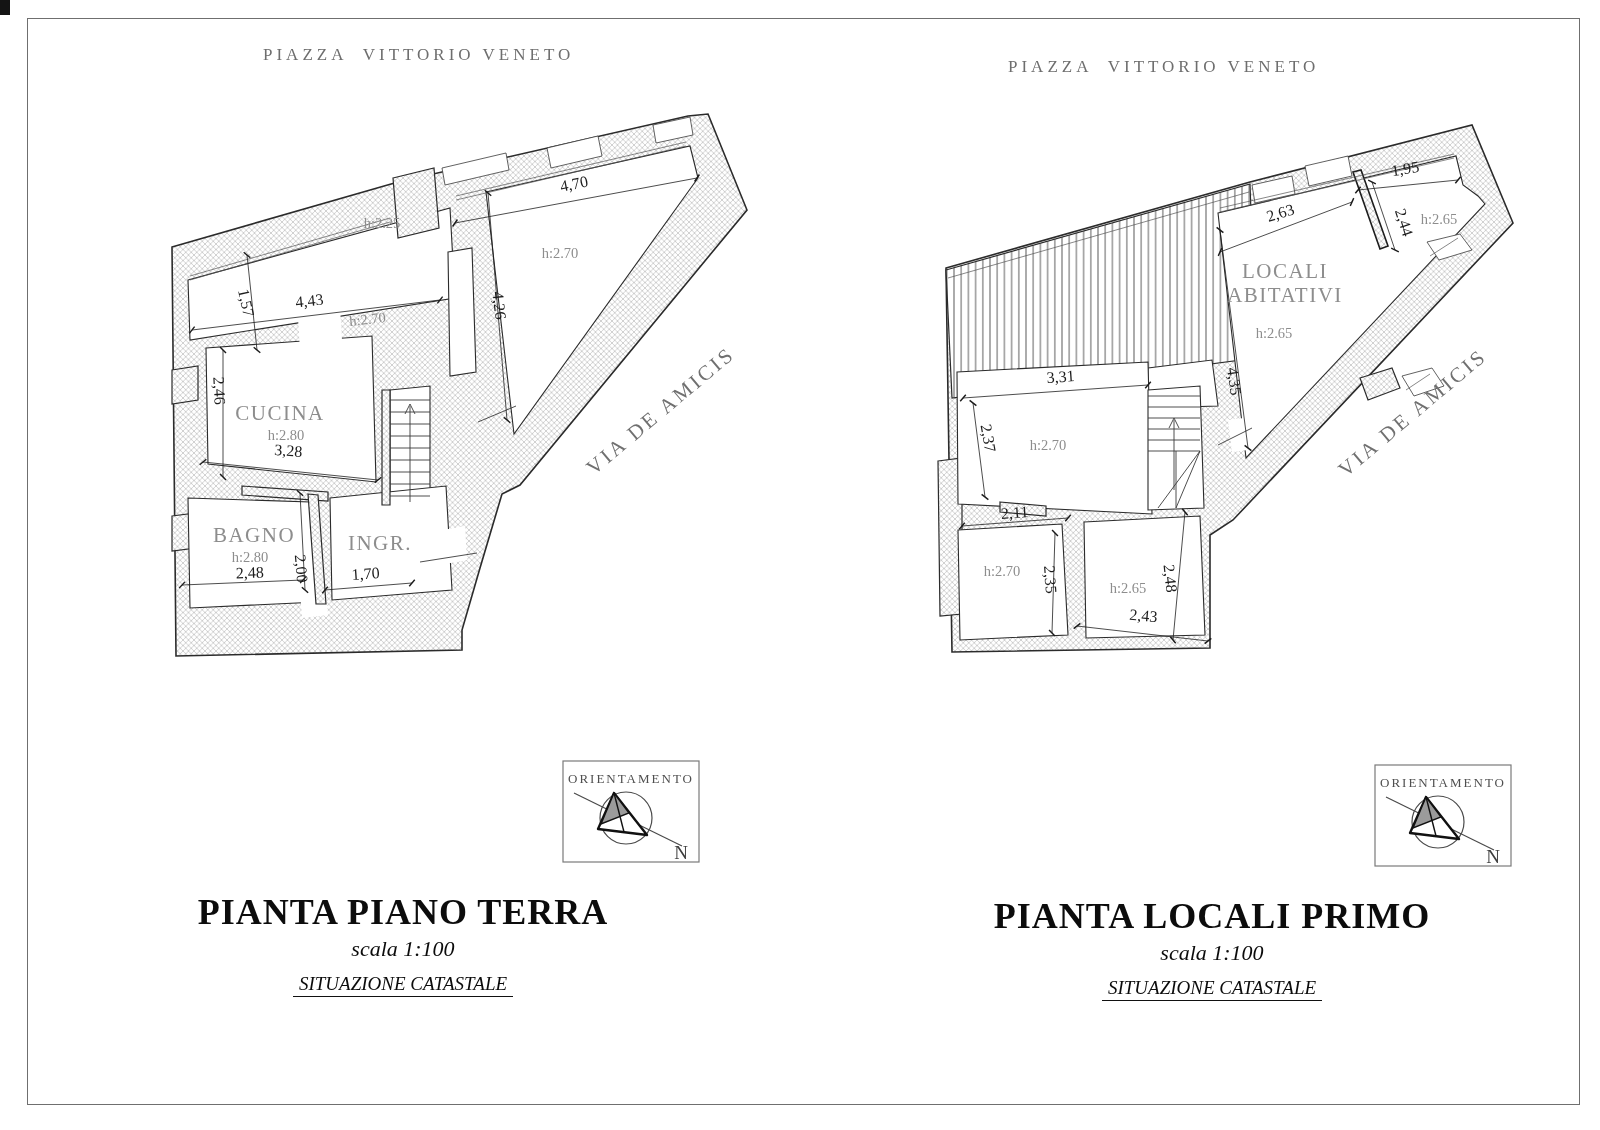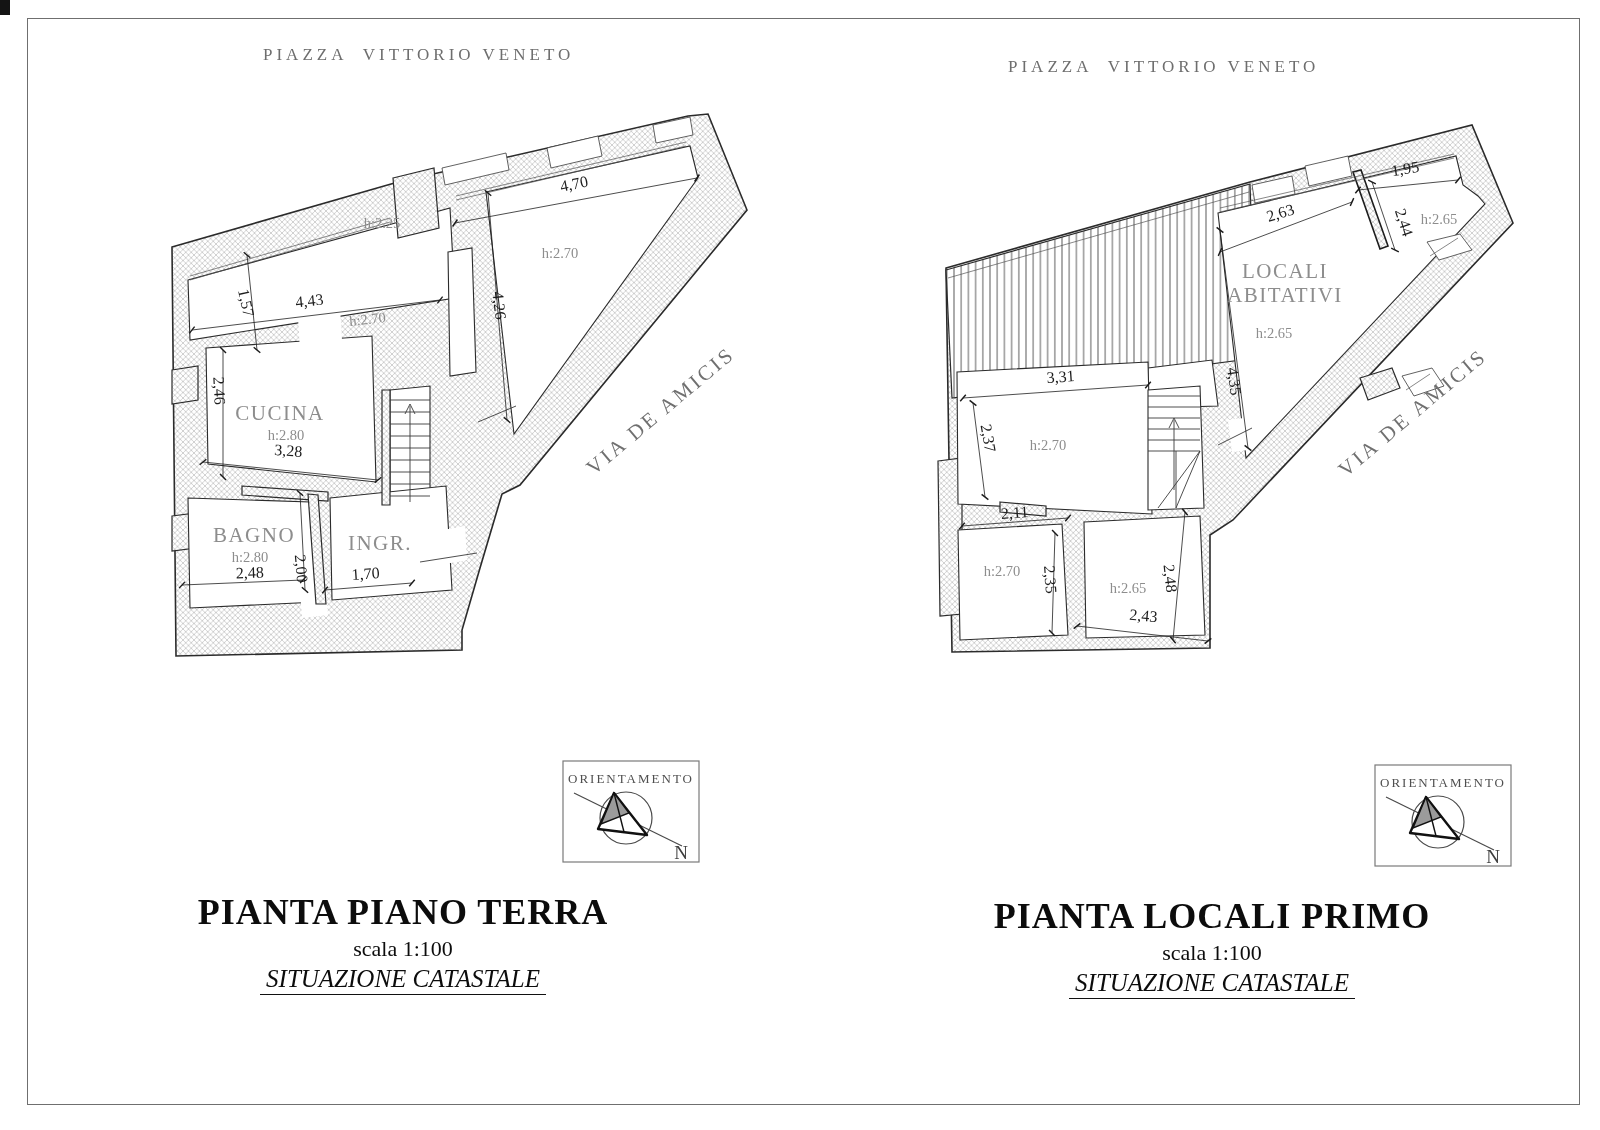--- a/index.html
+++ b/index.html
@@ -16,23 +16,23 @@
   .plan { position:absolute; }
   .plan-terra { left:150px; top:90px; }
   .plan-primo { left:900px; top:90px; }
   .compass { position:absolute; }
   .compass-terra { left:562px; top:760px; }
   .compass-primo { left:1374px; top:764px; }
   .titleblock { position:absolute; text-align:center; color:#0c0c0c; }
   .tb-terra { left:153px; top:891px; width:500px;text-align:center; }
   .tb-primo { left:962px; top:895px; width:500px; }
   .tb-title { font-size:36px; font-weight:bold; letter-spacing:1px; }
-  .tb-scale { font-size:22px; margin-top:3px; }
-  .tb-sub { font-size:25px; font-style:italic; display:inline-block;
-            border-bottom:1.6px solid #111; padding:0 6px 1px; margin-top:3px; }
+  .tb-scale { font-size:22px; margin-top:3px;font-style:italic; }
+  .tb-sub { font-size:19px; font-style:italic; display:inline-block;
+            border-bottom:1.6px solid #111; padding:0 6px 1px; margin-top:11px; }
   
   .wall { stroke:#2b2b2b; stroke-width:1.6; }
   .wall2 { stroke:#2b2b2b; stroke-width:1.2; }
   .room { fill:#ffffff; stroke:#2b2b2b; stroke-width:1.1; }
   .gap { fill:#ffffff; stroke:none; }
   .win { fill:#ffffff; stroke:#3a3a3a; stroke-width:0.8; }
   .thin { stroke:#555; stroke-width:0.7; fill:none; }
   .dim  { stroke:#1f1f1f; stroke-width:0.8; fill:none; }
   .tread { stroke:#3a3a3a; stroke-width:0.9; fill:none; }
   .dim-label { font:16px "Liberation Serif", serif; fill:#1c1c1c; }

